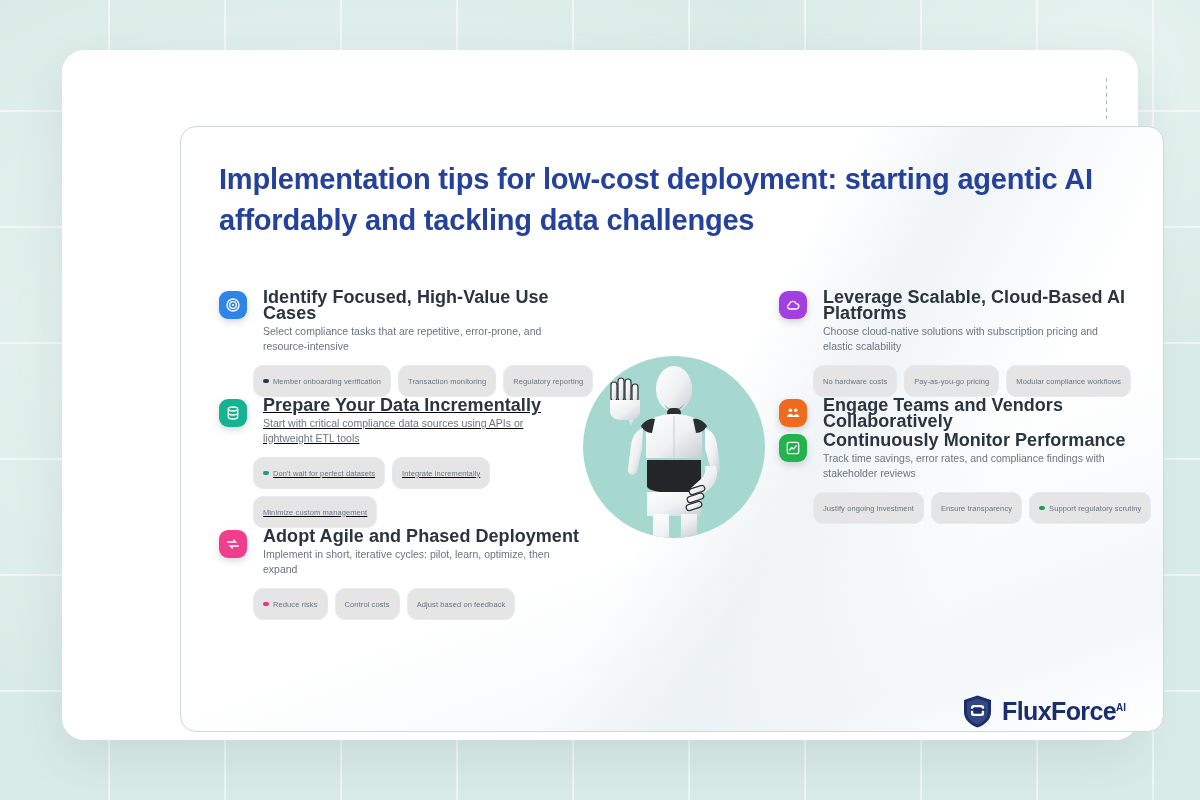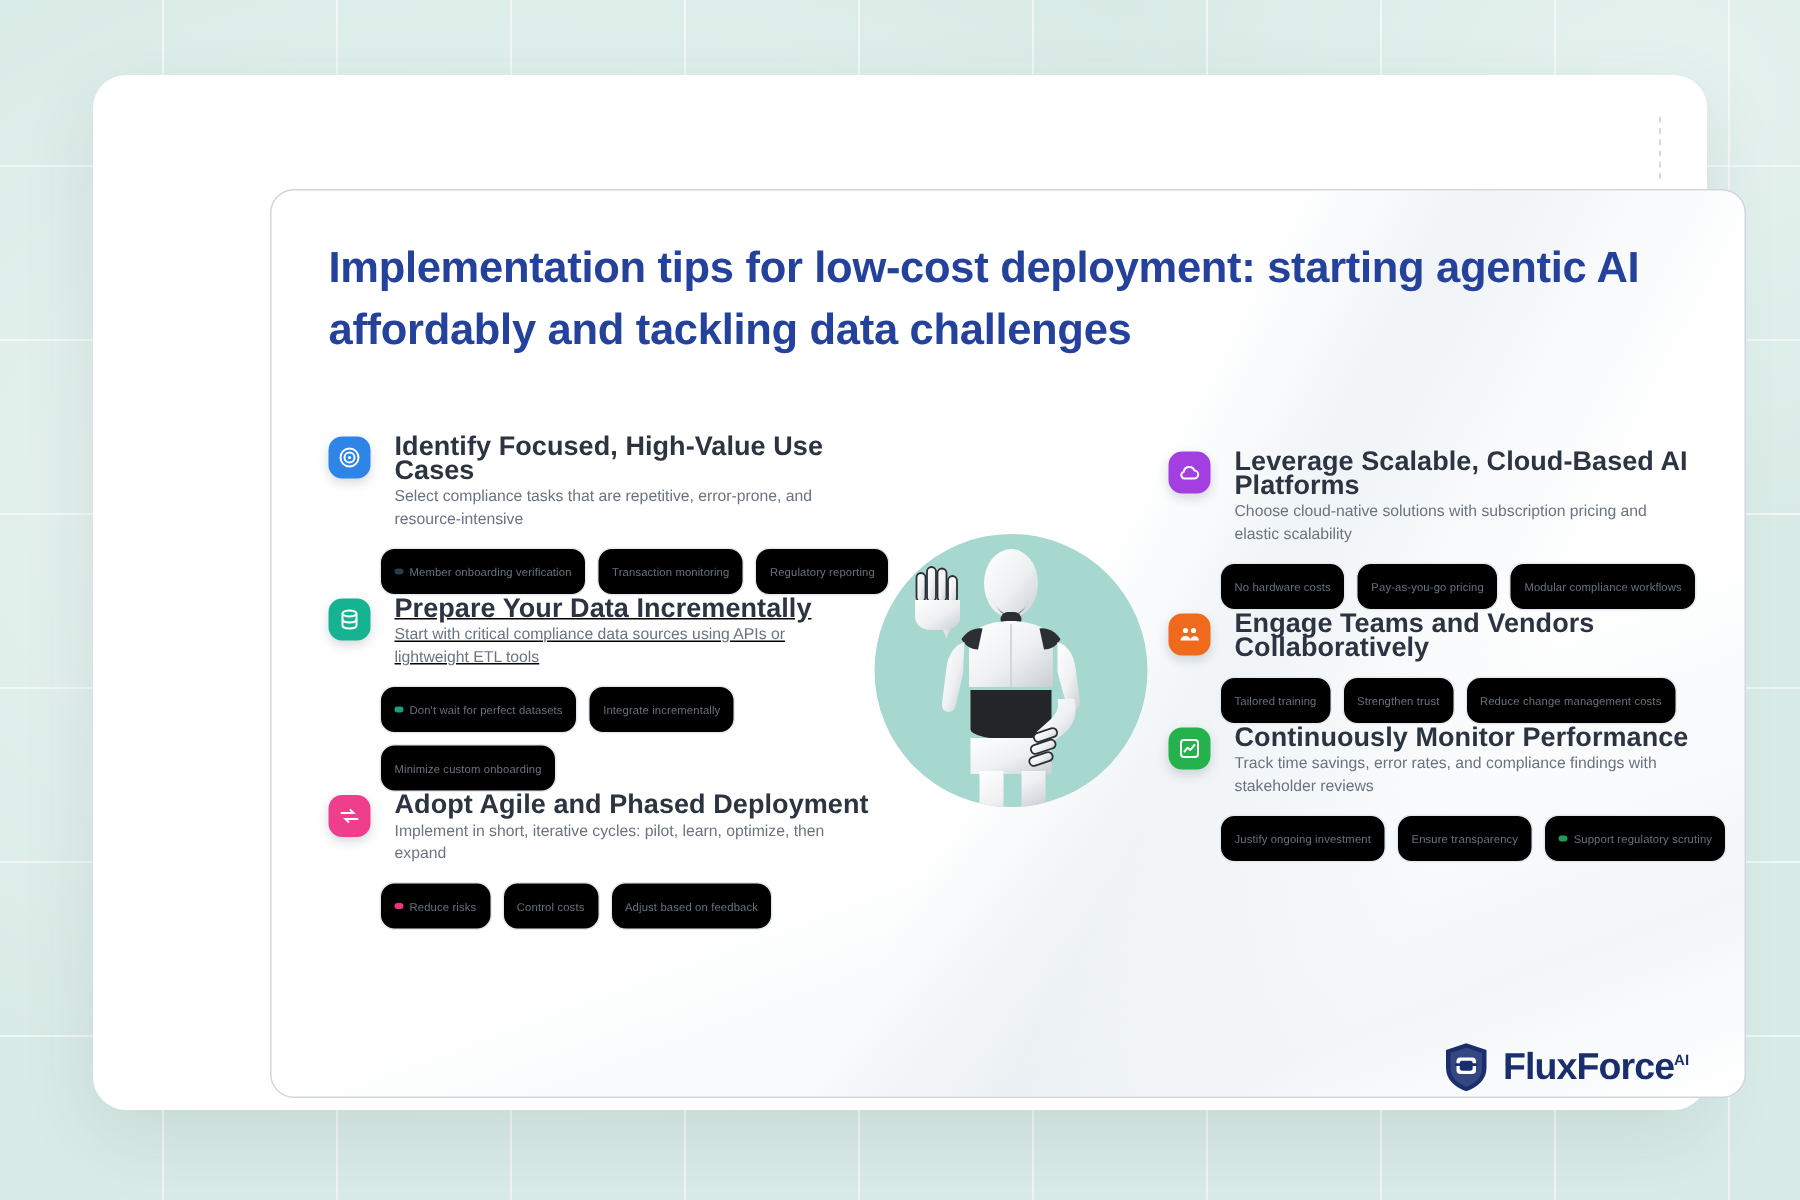--- a/index.html
+++ b/index.html
@@ -91,21 +91,21 @@
   }
   .col-left  { left: 38px; }
   .col-right { left: 598px; }
 
   .feature { position: relative; padding-left: 44px; }
   .feature + .feature { margin-top: 0; }
 
   .feature-left-1  { margin-top: 0px; }
   .feature-left-2  { margin-top: 72px; text-decoration: underline; }
   .feature-left-3  { margin-top: 82px; }
-  .feature-right-1 { margin-top: 10px; }
+  .feature-right-1 { margin-top: 0px; }
   .feature-right-2 { margin-top: 70px; }
   .feature-right-3 { margin-top: 82px; }
 
   .f-icon {
     position: absolute;
     left: 0;
     top: 2px;
     width: 28px;
     height: 28px;
     border-radius: 9px;
@@ -138,21 +138,21 @@
     margin-left: -10px;
   }
   .chip {
     display: inline-flex;
     align-items: center;
     gap: 4px;
     height: 32px;
     padding: 0 9px;
     border-radius: 10px;
     border: 1px solid #e6eaee;
-    background: #000000;
+    background: #e5e5e5;
     font-size: 7.5px;
     color: #68727e;
     white-space: nowrap;
     letter-spacing: .1px;
   }
   .chip-dot {
     width: 6px;
     height: 4px;
     border-radius: 2px;
     flex: 0 0 auto;
@@ -278,21 +278,21 @@
           <div class="f-desc">Start with critical compliance data sources using APIs or lightweight ETL tools</div>
           <div class="chips">
             <span class="chip">
                 <i class="chip-dot" style="background:#16a085"></i>
                 <span>Don't wait for perfect datasets</span>
               </span>
             <span class="chip">
                 <span>Integrate incrementally</span>
               </span>
             <span class="chip">
-                <span>Minimize custom onboarding</span>
+                <span>Minimize custom management</span>
               </span>
           </div>
         </div>
 
         <div class="feature feature-left-3">
           <span class="f-icon" style="background:#ef3f8c">
             <svg viewBox="0 0 24 24" fill="none" stroke="#ffffff" stroke-width="2" stroke-linecap="round">
               <path d="M4 9h12l-3-3"></path>
                 <path d="M20 15H8l3 3"></path>
             </svg>
@@ -341,31 +341,20 @@
         <div class="feature feature-right-2">
           <span class="f-icon" style="background:#f06a1e">
             <svg viewBox="0 0 24 24" fill="#ffffff">
               <circle cx="8" cy="8" r="2.6"></circle>
                 <circle cx="16" cy="8" r="2.6"></circle>
               <path d="M3 18c0-2.8 2.2-4.6 5-4.6s5 1.8 5 4.6z"></path>
               <path d="M12.6 18c.2-2.6 2.2-4.2 4.6-4.2 2.6 0 4.2 1.7 4.2 4.2z"></path>
             </svg>
           </span>
           <div class="f-title">Engage Teams and Vendors Collaboratively</div>
-          <div class="chips">
-            <span class="chip">
-                <span>Tailored training</span>
-              </span>
-            <span class="chip">
-                <span>Strengthen trust</span>
-              </span>
-            <span class="chip">
-                <span>Reduce change management costs</span>
-              </span>
-          </div>
         </div>
 
         <div class="feature feature-right-3">
           <span class="f-icon" style="background:#23b24b">
             <svg viewBox="0 0 24 24" fill="none" stroke="#ffffff" stroke-width="2" stroke-linecap="round" stroke-linejoin="round">
               <rect x="3.5" y="3.5" width="17" height="17" rx="3"></rect>
                 <path d="M7 15l3.2-3.8 2.6 2.2L17 8.5"></path>
             </svg>
           </span>
           <div class="f-title">Continuously Monitor Performance</div>

